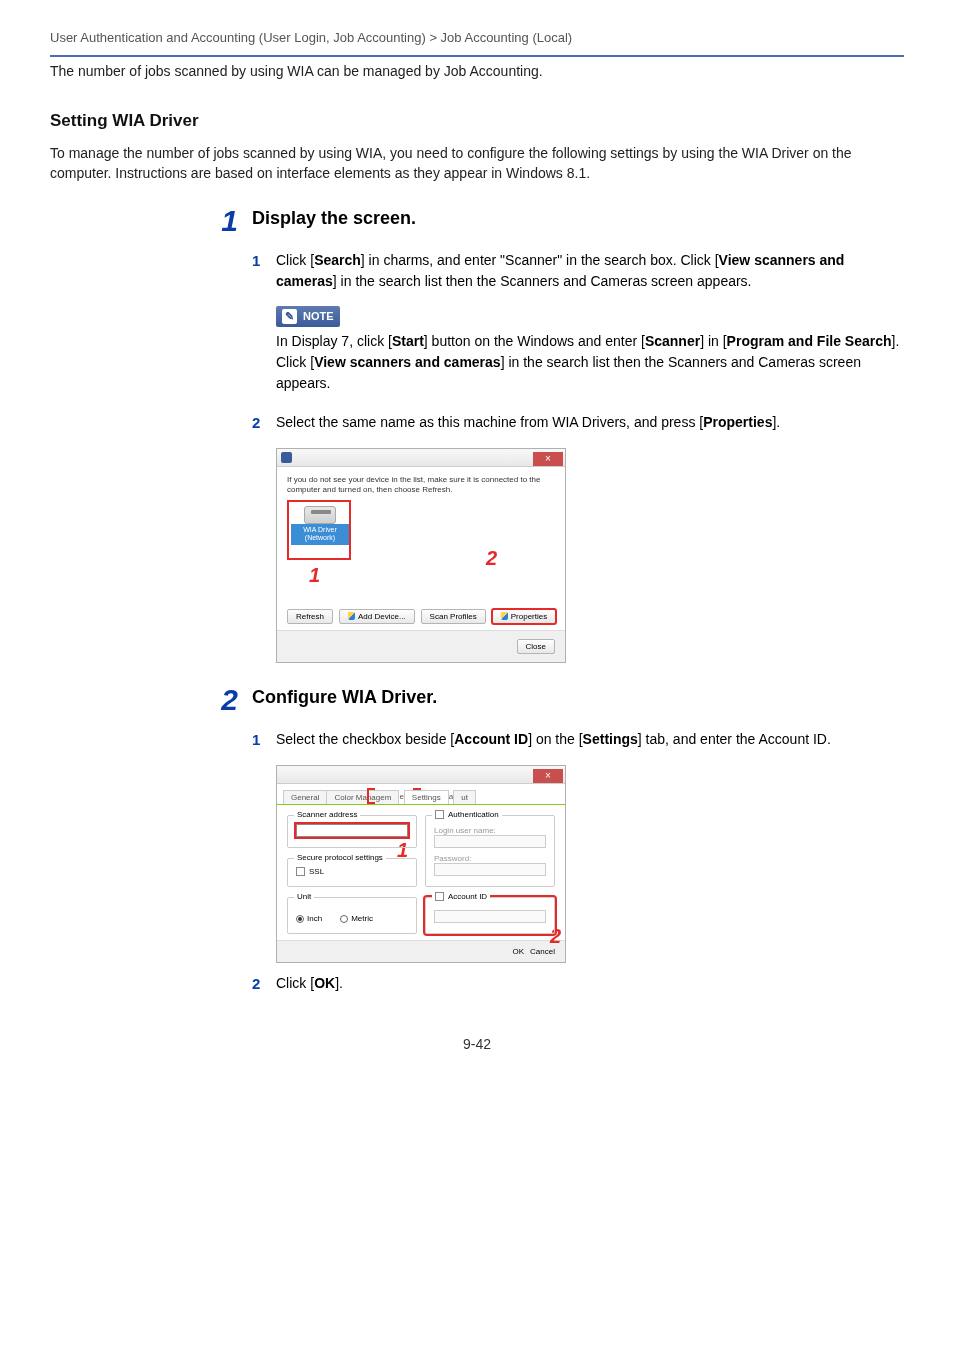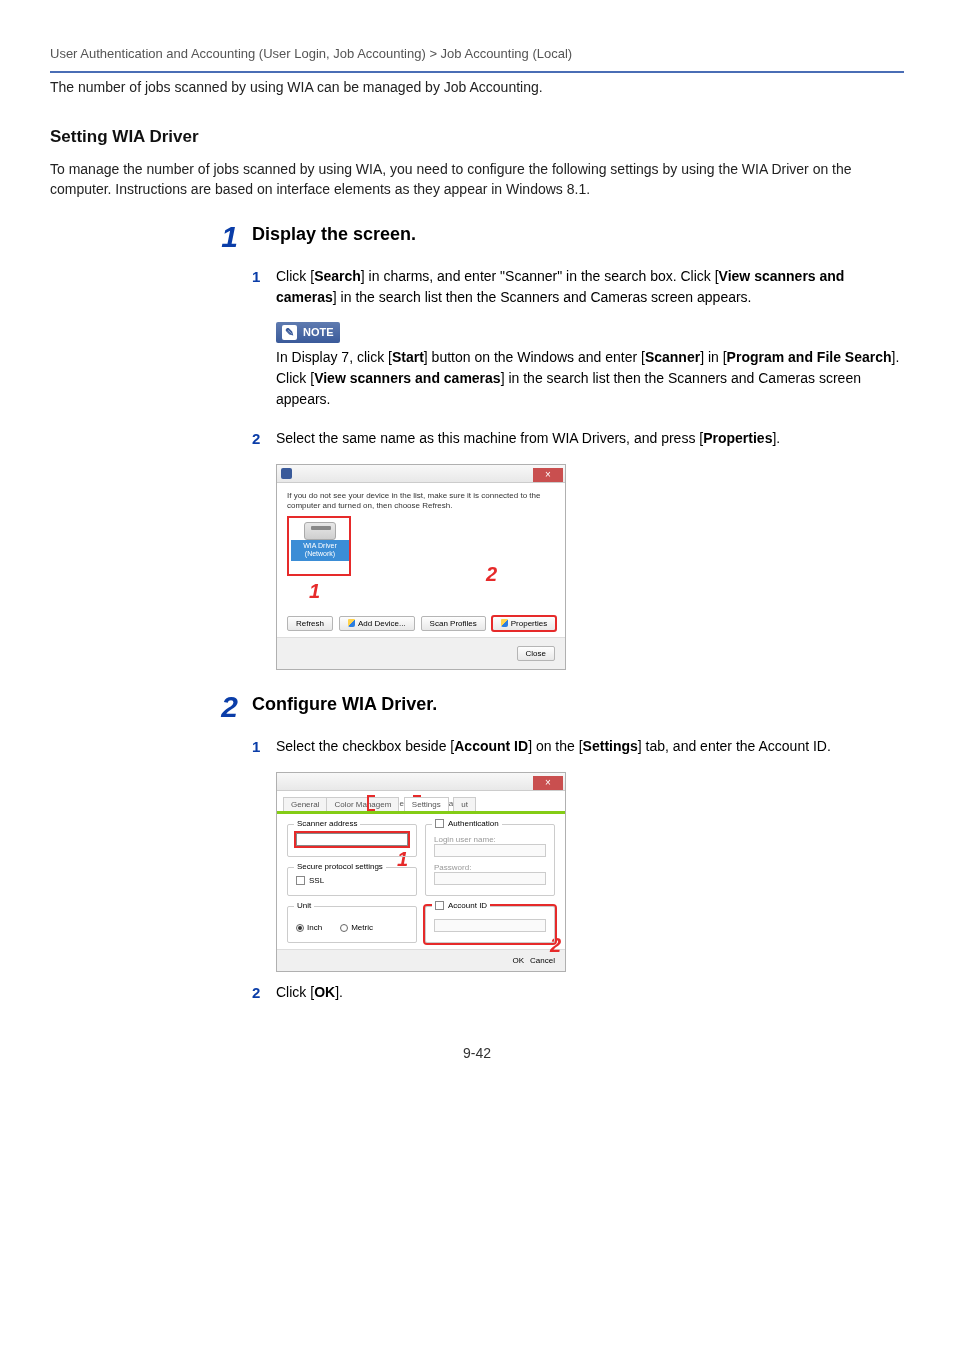--- a/index.html
+++ b/index.html
@@ -1,17 +1,17 @@
 <!DOCTYPE html>
 <html><head>
 <meta charset="utf-8">
 <style>
   * { box-sizing: border-box; margin: 0; padding: 0; }
   html, body { width: 954px; background: #fff; font-family: Arial, Helvetica, sans-serif; color: #000; }
-  .page { padding: 46px 50px 20px 50px; }
+  .page { padding: 30px 50px 20px 50px; }
   .breadcrumb { font-size: 13px; color: #555; padding-bottom: 10px; border-bottom: 2px solid #4a6db5; }
   h1 { color: #0a3da8; font-size: 30px; font-weight: 900; margin-top: 24px; font-family: Arial, Helvetica, sans-serif; letter-spacing: -0.5px; }
   .intro { font-size: 14px; margin-top: 6px; color: #222; }
   h2 { font-size: 17px; font-weight: bold; margin-top: 32px; color: #111; }
   .sec-desc { font-size: 14px; margin-top: 12px; line-height: 1.45; color: #222; }
   .step-block { margin-top: 24px; margin-left: 160px; }
   .step-row { display: flex; align-items: flex-start; gap: 14px; }
   .big-num { color: #0a3da8; font-size: 30px; font-weight: 900; font-style: italic; width: 28px; text-align: right; flex: none; line-height: 1; margin-top: -2px; }
   .step-title { font-size: 18px; font-weight: 900; padding-top: 0; }
   .step-body { margin-left: 42px; margin-top: 14px; }
@@ -31,31 +31,31 @@
   .dlg .body { padding: 8px 10px 6px; }
   .dlg .hint { font-size: 8px; color: #333; line-height: 1.3; margin-bottom: 4px; }
   .dlg .zone { border: 0; min-height: 100px; position: relative; }
   .dev { position: absolute; left: 4px; top: 4px; width: 58px; text-align: center; }
   .dev .shape { width: 32px; height: 18px; margin: 2px auto 0; background: linear-gradient(#e8e8e8,#cfcfcf); border: 1px solid #aaa; border-radius: 3px; position: relative; }
   .dev .shape:before { content: ""; position: absolute; left: 6px; top: 3px; width: 20px; height: 4px; background: #888; border-radius: 1px; }
   .dev .lbl { font-size: 7px; color: #fff; background: #3b8dd6; padding: 2px 3px; display: inline-block; line-height: 1.2; }
   .dev-callout { border: 2px solid #e62a2a; position: absolute; left: 0; top: 0; width: 64px; height: 60px; pointer-events: none; }
   .red-big-1 { position: absolute; left: 22px; top: 64px; color: #e62a2a; font-size: 20px; font-weight: 900; font-style: italic; }
   .red-big-2 { position: absolute; right: 58px; bottom: 30px; color: #e62a2a; font-size: 20px; font-weight: 900; font-style: italic; }
-  .dlg .btnrow { display: flex; gap: 6px; justify-content: flex-start; margin-top: 0; }
+  .dlg .btnrow { display: flex; gap: 6px; justify-content: flex-start; margin-top: 9px; }
   .dlg .btn { border: 1px solid #b5b5b5; background: linear-gradient(#fefefe,#e8e8e8); font-size: 8px; padding: 2px 8px; border-radius: 2px; white-space: nowrap; display: inline-flex; align-items: center; gap: 3px; }
   .dlg .btn .shield { width: 7px; height: 8px; background: linear-gradient(135deg,#ffd34d 50%,#2a7de1 50%); border-radius: 1px 1px 2px 2px; }
   .dlg .btn.prop { outline: 2px solid #e62a2a; outline-offset: -1px; }
   .dlg .footer { background: #f0f0f0; padding: 8px 10px; text-align: right; border-top: 1px solid #ddd; }
 
   
   .dlg2 { width: 290px; border: 1px solid #b0b0b0; background: #fff; font-size: 8px; margin: 8px 0 10px 24px; position: relative; font-family: "Segoe UI", Tahoma, sans-serif; }
   .dlg2 .titlebar { height: 18px; background: linear-gradient(#f8f8f8,#e8e8e8); display: flex; align-items: center; justify-content: space-between; padding: 0 0 0 4px; border-bottom: 1px solid #ccc; }
   .dlg2 .titlebar .x { width: 30px; height: 14px; background: #c94f4f; color: #fff; text-align: center; line-height: 14px; font-size: 10px; margin: 2px 2px 0 0; }
-  .dlg2 .tabs { display: flex; border-bottom: 3px solid #84cc16; padding: 6px 6px 0; gap: 0; position: relative; }
+  .dlg2 .tabs { display: flex; border-bottom: 1px solid #84cc16; padding: 6px 6px 0; gap: 0; position: relative; }
   .dlg2 .tab { border: 1px solid #ccc; border-bottom: none; padding: 2px 7px; font-size: 8px; background: #f4f4f4; margin-right: -1px; color: #555; position: relative; }
   .dlg2 .tab.active { background: #fff; z-index: 2; }
   .tab-callout-l, .tab-callout-r { position: absolute; top: 4px; width: 8px; height: 16px; border: 2px solid #e62a2a; }
   .tab-callout-l { left: 90px; border-right: none; }
   .tab-callout-r { left: 136px; border-left: none; }
   .dlg2 .panel { padding: 10px 10px 6px; display: flex; gap: 8px; }
   .group { border: 1px solid #ccc; border-radius: 2px; padding: 8px 8px 10px; position: relative; }
   .col { flex: 1; display: flex; flex-direction: column; gap: 10px; }
   .addr-field { height: 13px; border: 1px solid #888; background: #fff; width: 100%; outline: 2px solid #e62a2a; font-size: 7px; color: #2b6cd4; padding: 0 2px; line-height: 13px; }
   .ssl-row { display: flex; align-items: flex-end; gap: 4px; }

